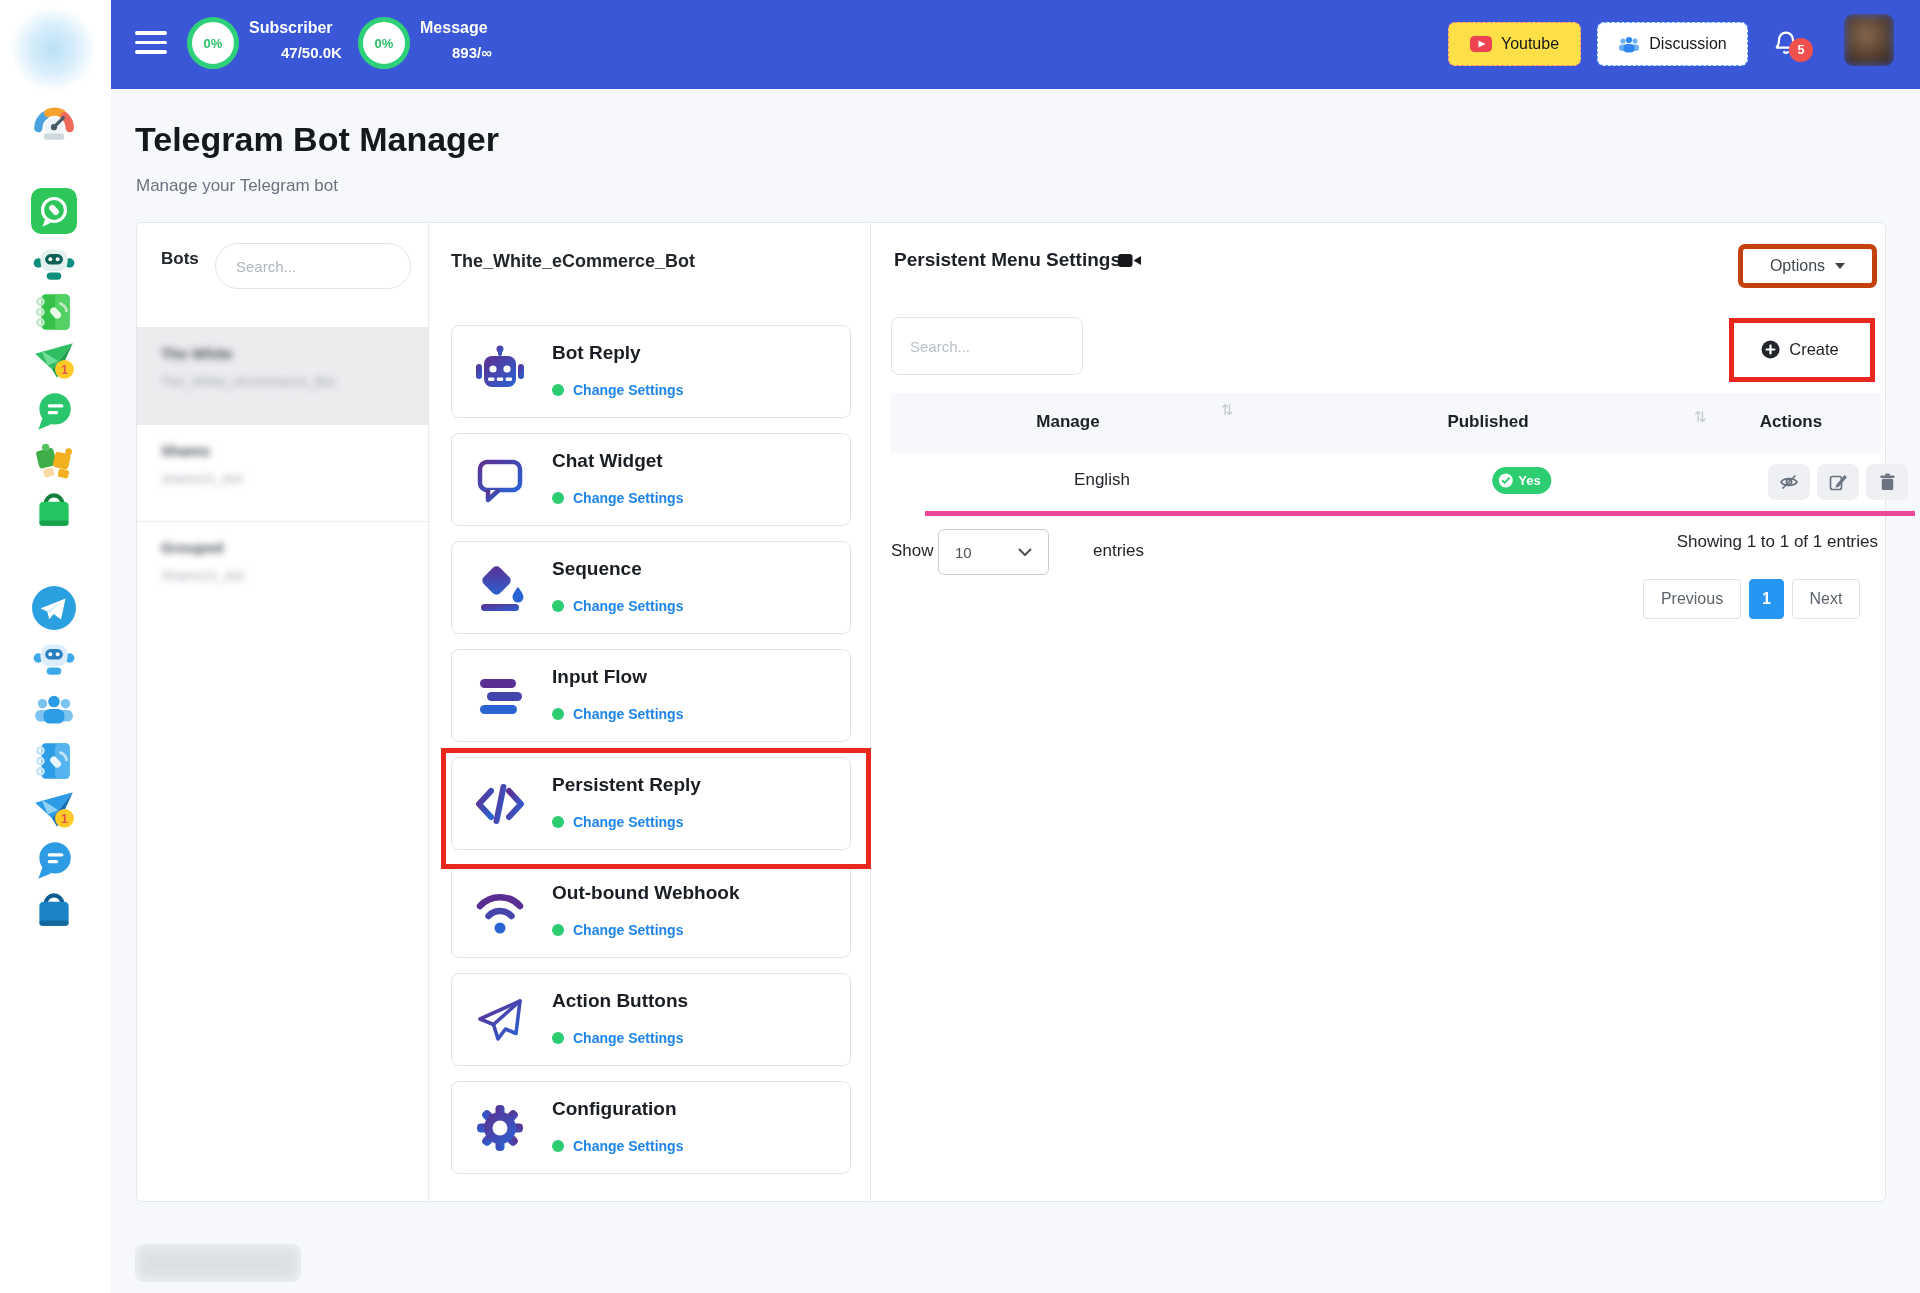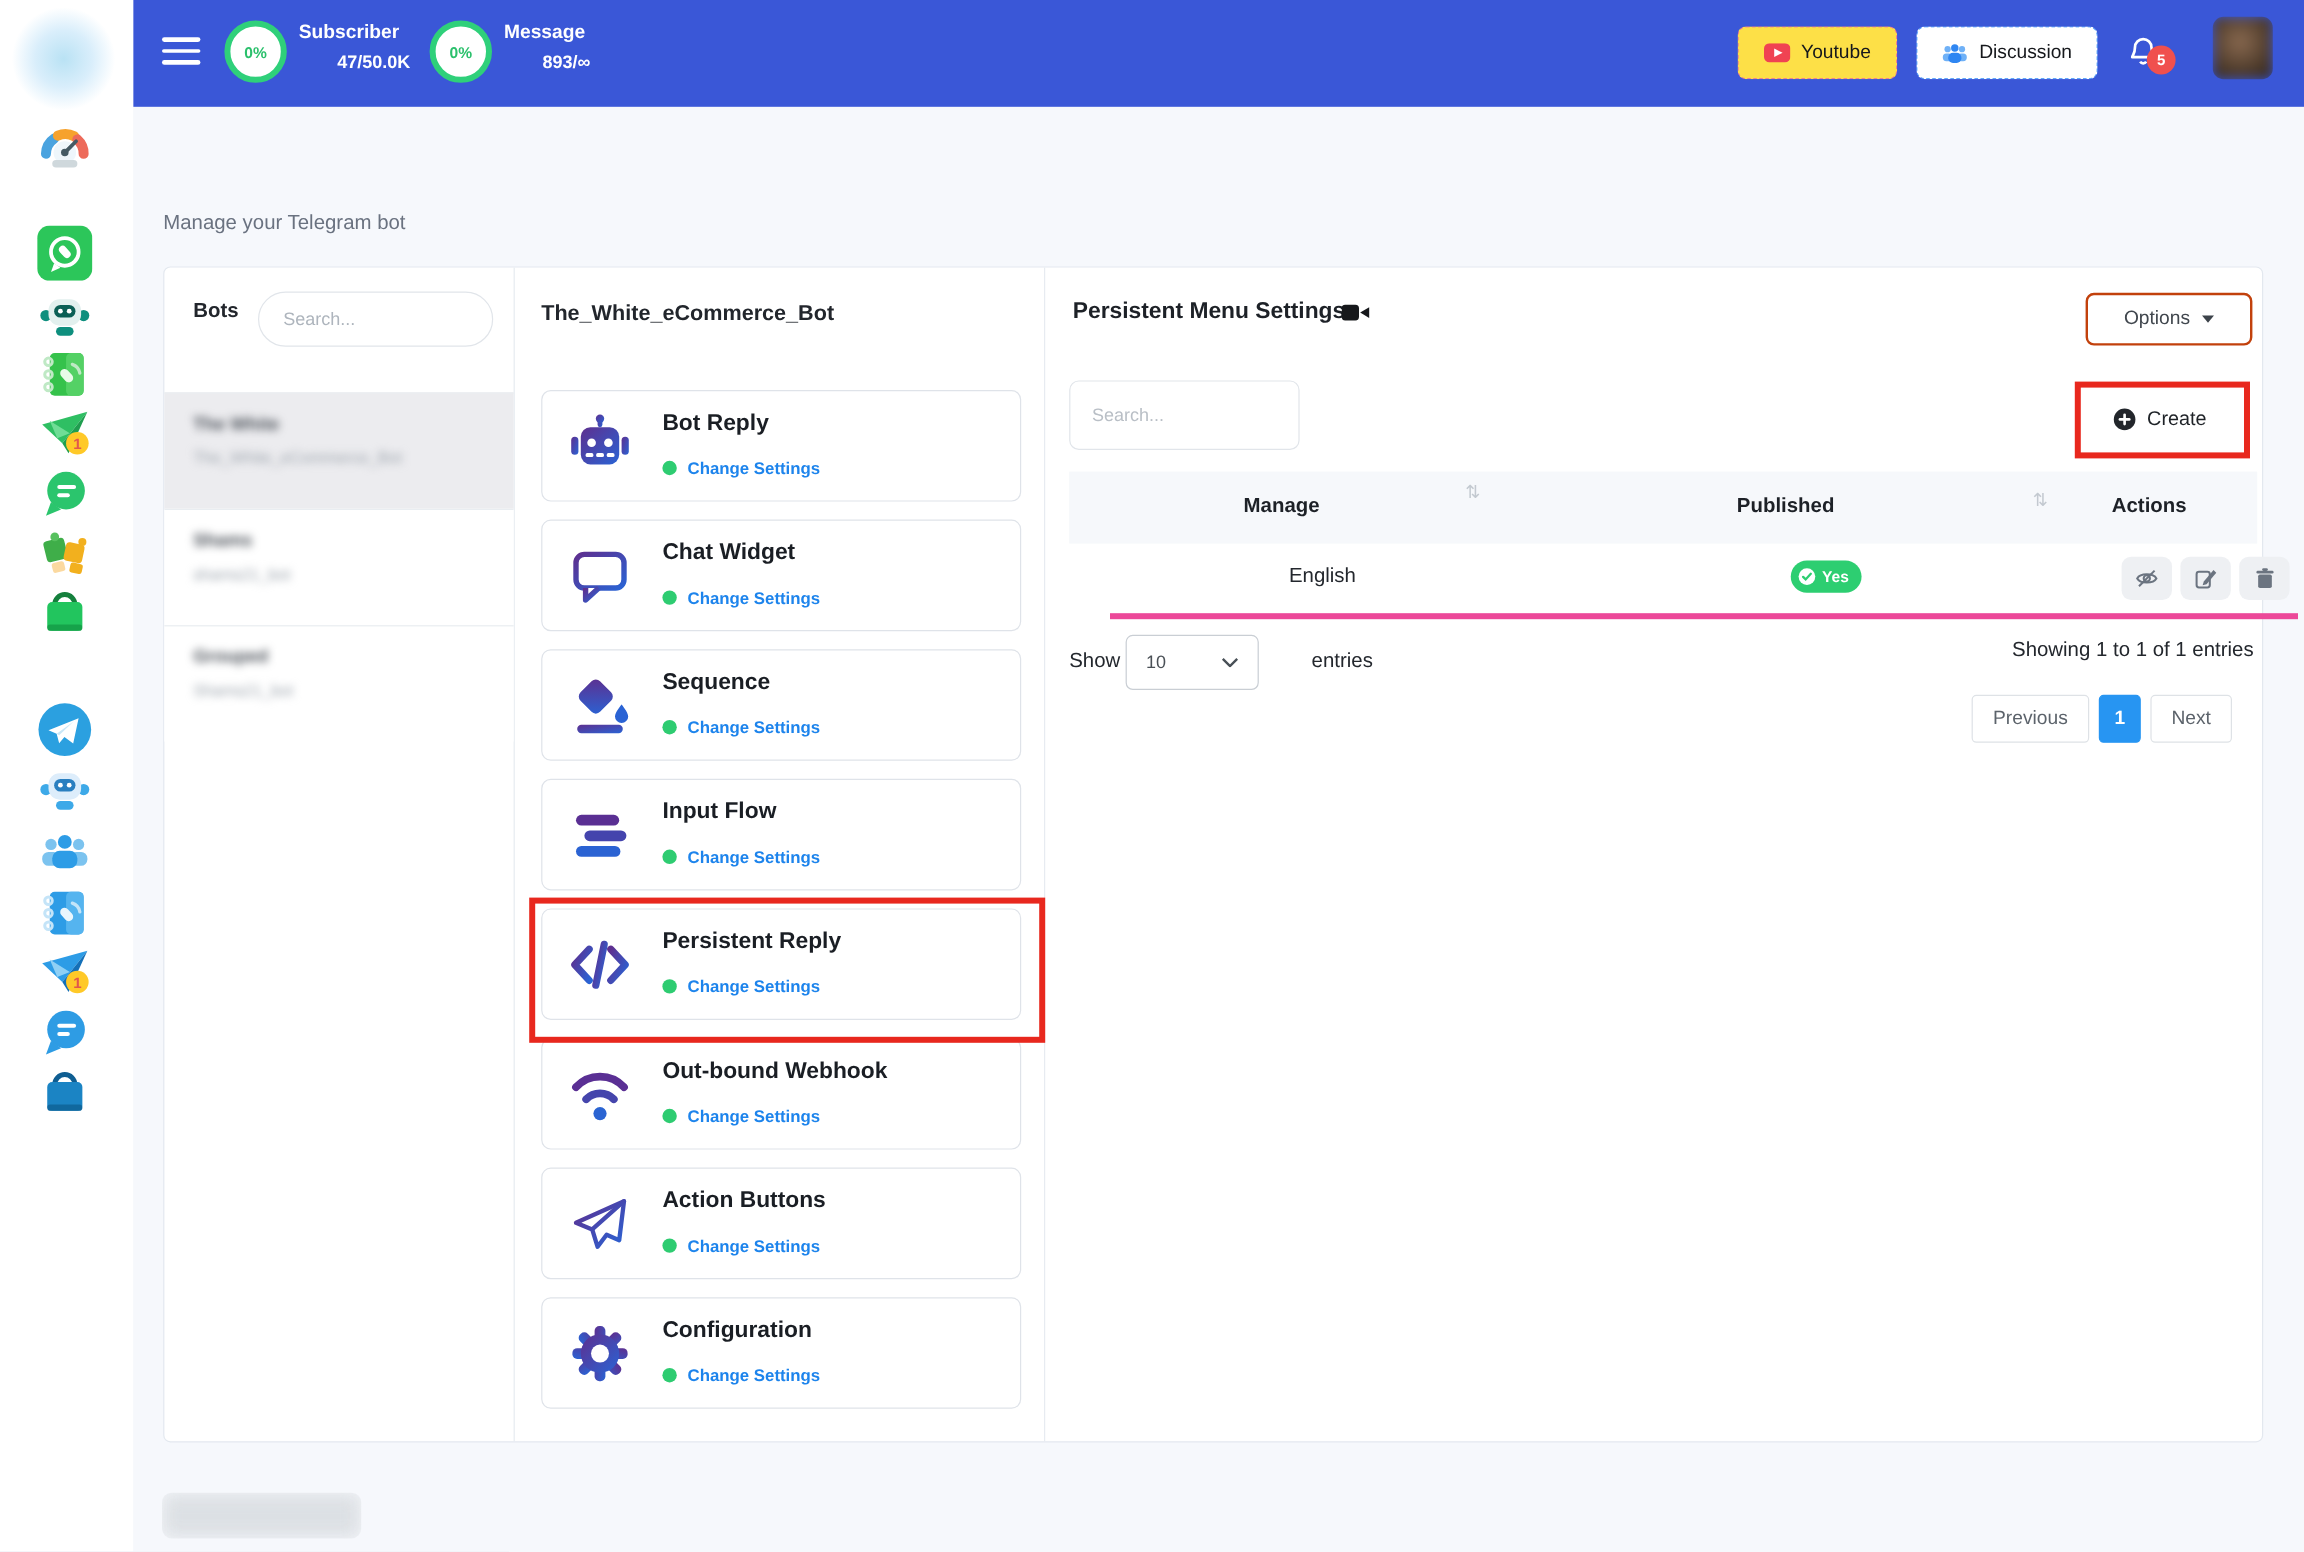--- a/index.html
+++ b/index.html
@@ -61,21 +61,21 @@
   .card-icon svg{width:100%;height:100%;display:block;}
   .card-title{position:absolute;left:100px;top:16px;font-size:19px;font-weight:600;color:#1a1e24;}
   .card-link{position:absolute;left:100px;top:56px;display:flex;align-items:center;gap:9px;}
   .green-dot{width:12px;height:12px;border-radius:50%;background:#2ecc71;}
   .link-label{font-size:14px;font-weight:bold;color:#1d84ec;cursor:pointer;}
   .red-annotation{position:absolute;border:5px solid #e8281e;pointer-events:none;z-index:6;}
   
   .rp-title{left:757px;top:26px;font-size:19px;font-weight:bold;color:#1d2127;}
   #video-icon{left:981px;top:29px;width:24px;height:17px;}
   #options-btn{position:absolute;left:1601px;top:21px;width:139px;height:44px;background:#fff;
-    border:2px solid #c2410c;border-radius:7px;display:flex;align-items:center;justify-content:center;
+    border:5px solid #c2410c;border-radius:7px;display:flex;align-items:center;justify-content:center;
     gap:10px;font-size:16px;color:#41474e;cursor:pointer;box-sizing:border-box;}
   .caret-down{width:0;height:0;border-left:5.5px solid transparent;border-right:5.5px solid transparent;
     border-top:6.5px solid #3c434a;display:inline-block;}
   #pm-search{position:absolute;left:754px;top:94px;width:192px;height:58px;border:1px solid #e1e5ea;
     border-radius:8px;box-sizing:border-box;padding:0 18px;font-size:15px;color:#495057;outline:none;
     font-family:"Liberation Sans",sans-serif;background:#fff;}
   #pm-search::placeholder{color:#b9bfc6;}
   #create-btn{position:absolute;left:1603px;top:103px;width:120px;height:46px;background:#fff;
     border:none;border-radius:6px;display:flex;align-items:center;justify-content:center;gap:9px;
     font-size:16.5px;color:#1e2227;cursor:pointer;font-family:"Liberation Sans",sans-serif;}
@@ -322,20 +322,21 @@
     </div>
     <div id="bell-badge">
       <span>5</span>
     </div>
 
     <div id="avatar">
         <div></div>
       </div>
   </div>
 
+  <div id="page-title" class="abs">Telegram Bot Manager</div>
   <div id="page-subtitle" class="abs">Manage your Telegram bot</div>
 
   <div id="panels" class="abs">
     <div class="vdiv" style="left:291px"></div>
     <div class="vdiv" style="left:733px"></div>
 
     <div class="abs bots-title">Bots</div>
     <input class="pill-search" placeholder="Search..." style="">
 
     <div class="bot-item selected" style="top:104px">

